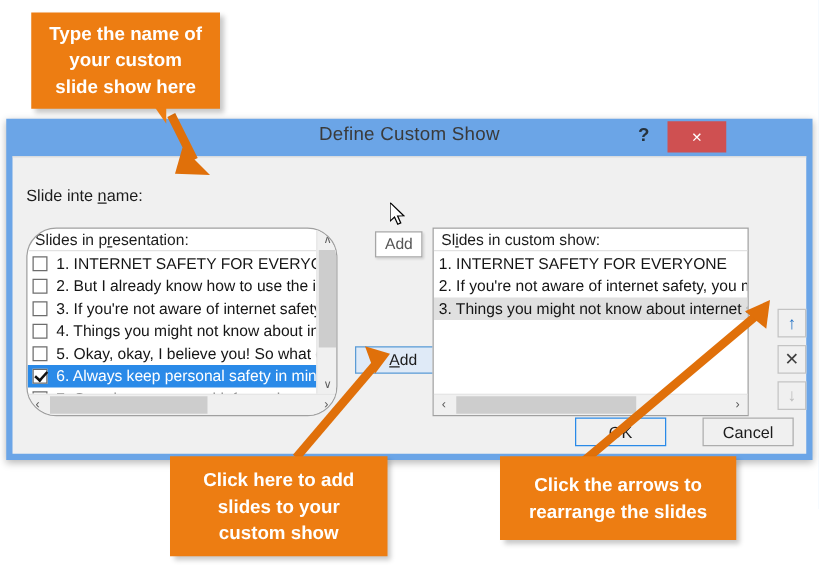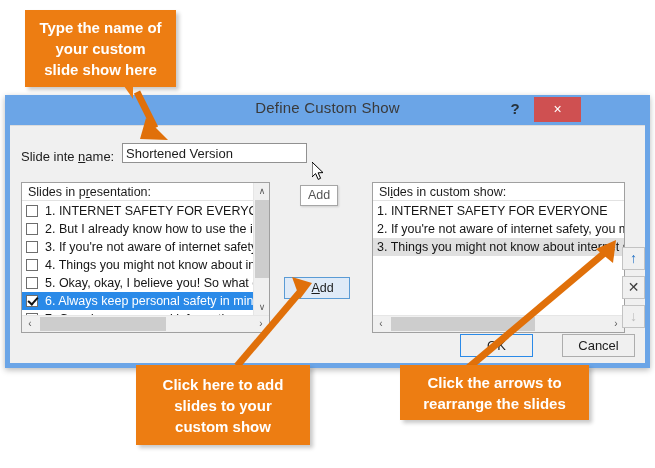--- a/index.html
+++ b/index.html
@@ -107,22 +107,22 @@
   }
 
   
   .listbox {
     position: absolute;
     background: #ffffff;
     border: 1px solid #a0a0a0;
     box-sizing: border-box;
     overflow: hidden;
   }
-  .list-left  { left: 11px;  top: 56px; width: 249px; height: 151px; }
-  .list-right { left: 362px; top: 56px; width: 253px; height: 151px; }
+  .list-left  { left: 11px;  top: 56px; width: 249px; height: 151px; border-radius: 24px; }
+  .list-right { left: 336px; top: 56px; width: 253px; height: 151px; }
 
   .list-header {
     position: absolute;
     left: 0; top: 0;
     height: 18px;
     line-height: 18px;
     padding-left: 6px;
     font-size: 12.5px;
     color: #1c1c1c;
     box-sizing: border-box;
@@ -350,21 +350,21 @@
     display: flex;
     align-items: center;
     justify-content: center;
     box-shadow: 3px 3px 4px rgba(0,0,0,0.22);
     box-sizing: border-box;
     padding: 4px 12px;
   }
   .callout span { display: block; width: 100%; }
   .co-top    { left: 25px;  top: 10px;  width: 151px; height: 77px; }
   .co-add    { left: 136px; top: 365px; width: 174px; height: 80px; }
-  .co-arrows { left: 400px; top: 365px; width: 189px; height: 55px; justify-content: flex-end; }
+  .co-arrows { left: 400px; top: 365px; width: 189px; height: 67px; justify-content: flex-end; }
 
   .tail {
     position: absolute;
     width: 0; height: 0;
   }
   .tail-top {
     left: 124px;
     top: 86px;
     border-left: 9px solid transparent;
     border-right: 0px solid transparent;
@@ -383,21 +383,20 @@
 
   <div class="titlebar">
     <div class="title-text">Define Custom Show</div>
     <div class="help-btn">?</div>
     <div class="close-btn">×</div>
   </div>
 
   <div class="dialog-body">
 
     <div class="name-label"><span>Slide inte </span><u>n</u><span>ame:</span></div>
-    <input class="name-input" type="text" value="Shortened Version" style="">
 
     <div class="listbox list-left">
       <div class="list-header"><span>Slides in p</span><u>r</u><span>esentation:</span></div>
 
       <div class="list-items">
         <div class="row">
           <span class="cb"></span>
           <span class="row-text">1. INTERNET SAFETY FOR EVERYONE</span>
         </div>
         <div class="row">

